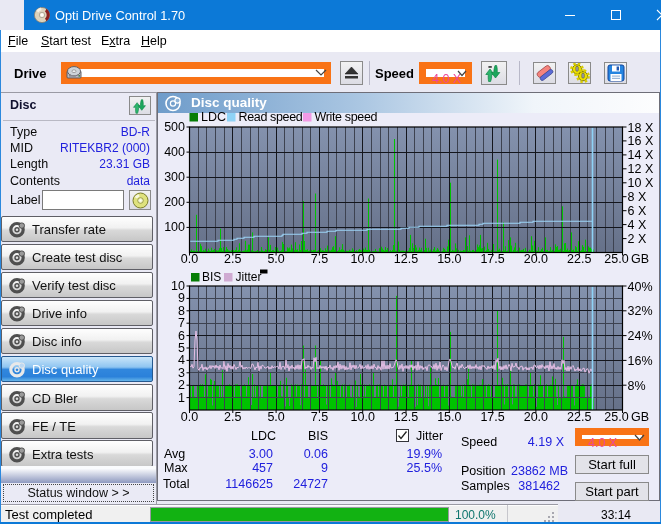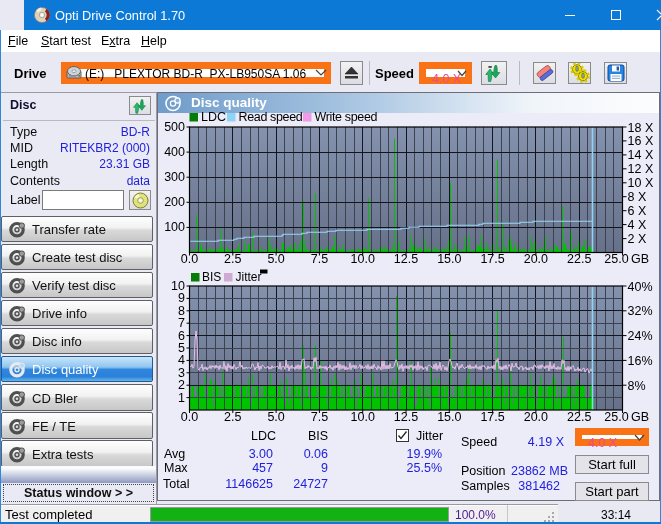--- a/index.html
+++ b/index.html
@@ -76,21 +76,20 @@
 <div id="toolbar">
   <div class="blbl" style="left:13px;top:13px;font-size:13px">Drive</div>
   <div class="combo" style="left:60px;top:9px;width:270px;height:22px"></div>
   <svg class="abs" style="left:65px;top:12px" width="17" height="16" viewBox="0 0 17 16">
     <rect x="1" y="6" width="14" height="7" rx="1" fill="#b9b9c0" stroke="#55555c" stroke-width="0.9"></rect>
     <ellipse cx="8" cy="6.2" rx="6.5" ry="4.6" fill="#cdd3d8" stroke="#55555c" stroke-width="0.9"></ellipse>
     <ellipse cx="8" cy="6.2" rx="2" ry="1.4" fill="#eef1f3" stroke="#777" stroke-width="0.6"></ellipse>
     <rect x="3" y="10" width="7" height="1.6" fill="#88888f"></rect>
     <circle cx="13.2" cy="10.8" r="0.9" fill="#3f7a3f"></circle>
   </svg>
-  <div class="abs" style="left:84px;top:14px;font-size:12px">(E:)&nbsp;&nbsp;&nbsp;PLEXTOR BD-R&nbsp; PX-LB950SA 1.06</div>
   <svg class="abs" style="left:314px;top:16px" width="12" height="8">
       <path d="M1 1 L6 6 L11 1" fill="none" stroke="#444" stroke-width="1.2"></path>
     </svg>
   <div class="tbtn" style="left:339px;top:8px;width:23px;height:24px"></div>
   <svg class="abs" style="left:342px;top:13px" width="17" height="14" viewBox="0 0 17 14">
     <path d="M8.5 1 L15 8 L2 8 Z" fill="#333" stroke="#111" stroke-width="0.5"></path>
     <rect x="2" y="10" width="13" height="2.5" fill="#333"></rect>
   </svg>
   <div class="tsep" style="left:368px;top:8px;height:24px"></div>
   <div class="blbl" style="left:374px;top:13px;font-size:13px">Speed</div>
@@ -226,21 +225,21 @@
   </div>
 <div class="sbtn" style="top:440.2px">
     <svg style="position:absolute;left:7px;top:4.5px" width="17" height="17" viewBox="0 0 17 17">
       <circle cx="8" cy="8.7" r="6.2" fill="none" stroke="#4f4f4f" stroke-width="3.2"></circle>
       <circle cx="8" cy="8.7" r="2" fill="none" stroke="#4f4f4f" stroke-width="1.4"></circle>
       <circle cx="12.8" cy="4.6" r="2.7" fill="#9a9a9a" stroke="#4f4f4f" stroke-width="1"></circle>
     </svg>
     <span class="txt">Extra tests</span>
   </div>
 <div class="abs" style="left:1px;top:466px;width:155px;height:17px;background:linear-gradient(#fafbfd 15%,#8e99bf)"></div>
-<div class="abs" style="left:3px;top:484px;width:151px;height:18px;border:1px dotted #444;background:#eaeaf5;text-align:center;font-weight:bold;font-size:12.5px;color:#101010;line-height:16px">Status window &gt;&nbsp;&gt;</div>
+<div class="abs" style="left:3px;top:484px;width:151px;height:18px;border:1px dotted #444;background:#eaeaf5;text-align:center;font-weight:normal;font-size:12.5px;color:#101010;line-height:16px">Status window &gt;&nbsp;&gt;</div>
 
 <div id="rightpanel">
   <div id="rphead">
       <span class="t">Disc quality</span>
     </div>
   <svg class="abs" style="left:7px;top:2px" width="17" height="17" viewBox="0 0 17 17">
     <circle cx="8" cy="8.5" r="7" fill="none" stroke="#fff" stroke-width="1.6"></circle>
     <circle cx="8" cy="8.5" r="2.6" fill="none" stroke="#fff" stroke-width="1.2"></circle>
     <circle cx="12.5" cy="5.5" r="2.6" fill="#8db3d8" stroke="#fff" stroke-width="1.2"></circle>
   </svg>
@@ -522,21 +521,21 @@
 <svg class="abs" style="left:634px;top:434px" width="11" height="8">
     <path d="M1 1 L5.5 6 L10 1" fill="none" stroke="#444" stroke-width="1.2"></path>
   </svg>
 <div class="btn2" style="top:455px;height:19px;line-height:17px">Start full</div>
 <div class="btn2" style="top:482px;height:19px;line-height:17px">Start part</div>
 
 <div id="statusbar">
   <div class="abs" style="left:5px;top:2px;color:#000;font-size:13px">Test completed</div>
   <div class="abs" style="left:150px;top:2px;width:299px;height:15px;background:#fff;border:1px solid #9a9aa4"></div>
   <div class="abs" style="left:151px;top:3px;width:297px;height:13px;background:#12b212"></div>
-  <div class="abs" style="left:455px;top:3px;color:#4c1d95;font-size:12px">100.0%</div>
+  <div class="abs" style="left:455px;top:3px;color:#0f766e;font-size:12px">100.0%</div>
   <div class="abs" style="left:507px;top:0;width:1px;height:20px;background:#c6c6cc"></div>
   <div class="abs" style="left:595px;top:3px;width:36px;text-align:right;color:#000;font-size:12px">33:14</div>
   <svg class="abs" style="right:2px;top:6px" width="13" height="13">
     <g fill="#a7a7af">
         <rect x="9" y="9" width="2" height="2"></rect>
         <rect x="9" y="5" width="2" height="2"></rect>
         <rect x="9" y="1" width="2" height="2"></rect>
         <rect x="5" y="9" width="2" height="2"></rect>
         <rect x="5" y="5" width="2" height="2"></rect>
         <rect x="1" y="9" width="2" height="2"></rect>

